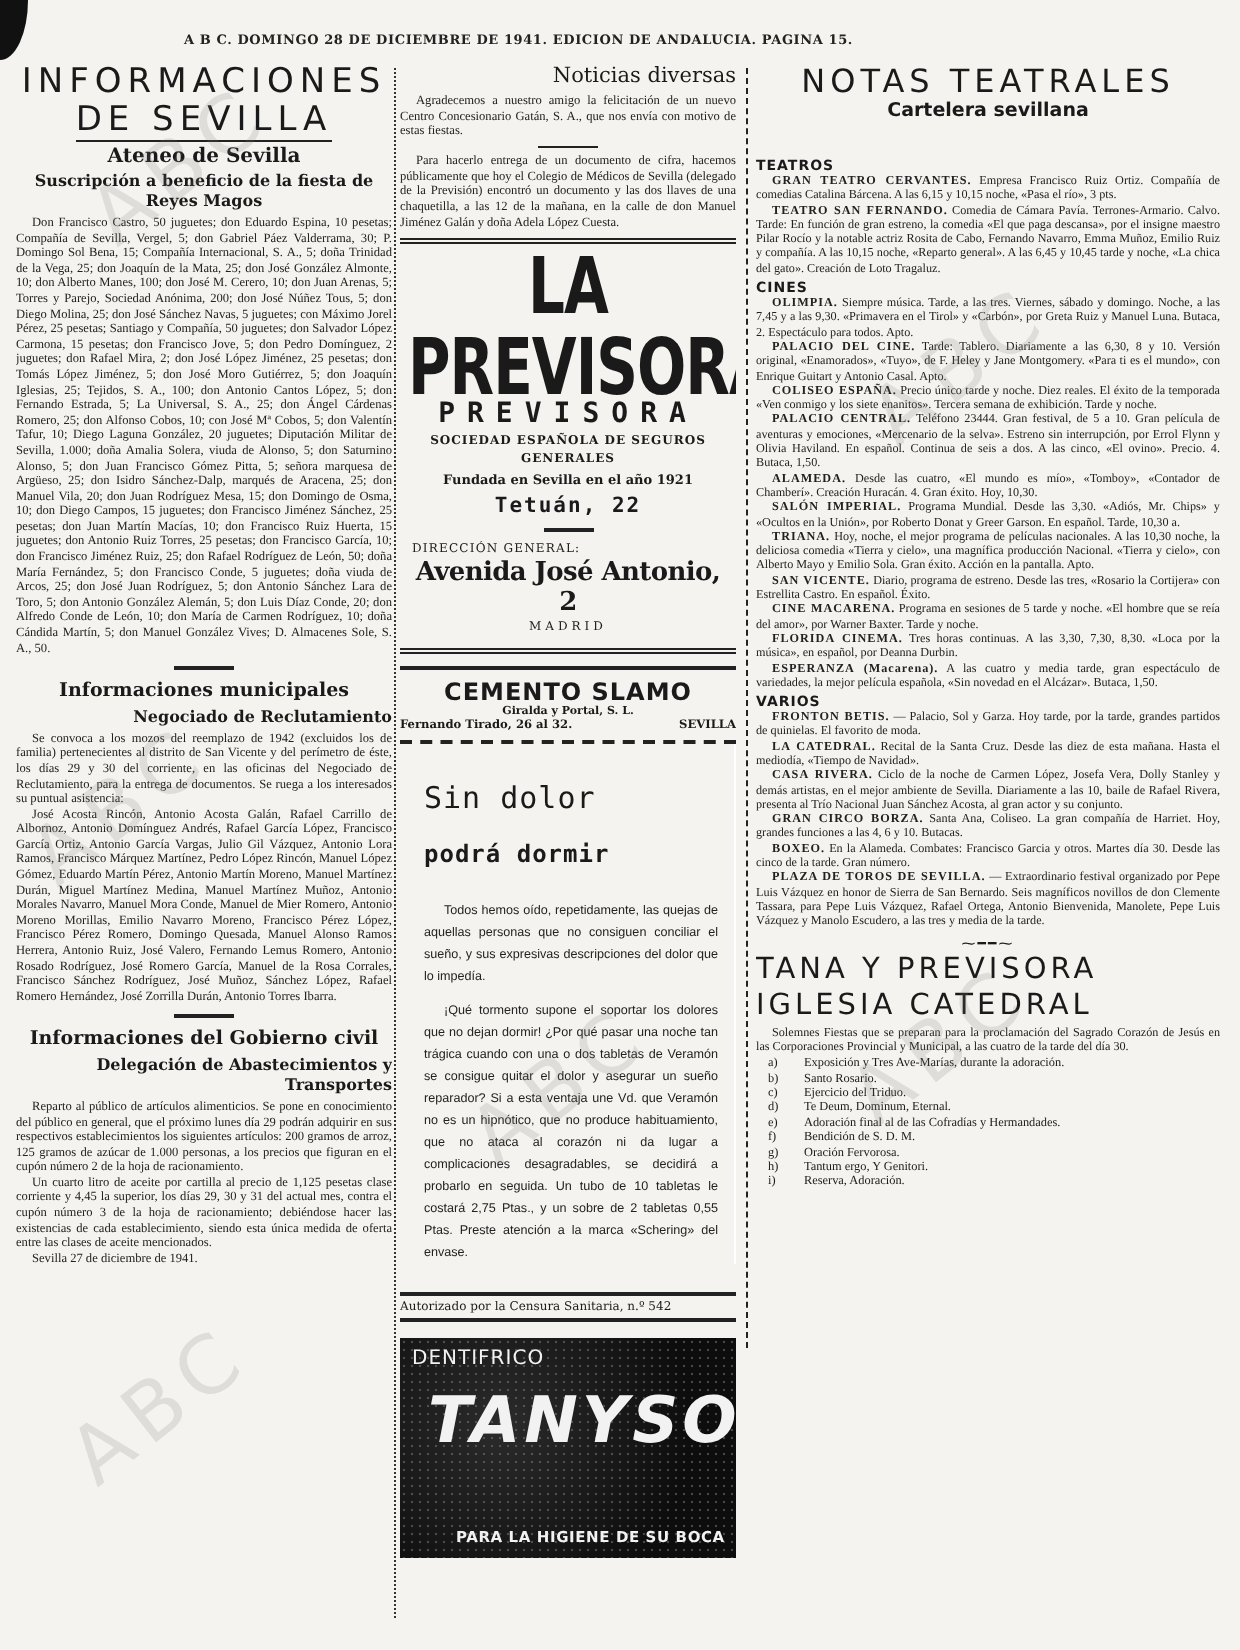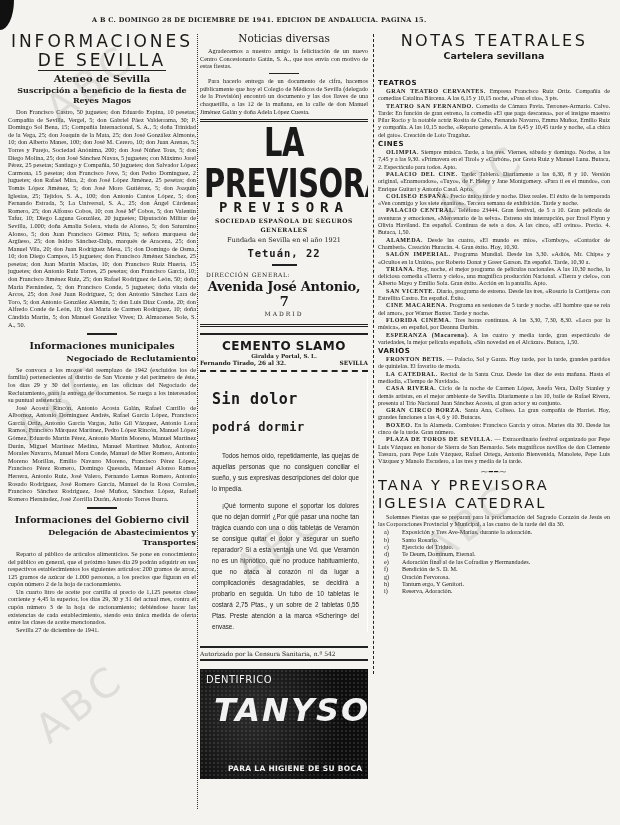--- a/index.html
+++ b/index.html
@@ -46,46 +46,46 @@
     text-indent: 8px; color: #222;
   }
   .sep { width: 30px; height: 1.5px; background: #222; margin: 5px auto; }
   .section-title {
     text-align: center; font-weight: bold; font-size: 9.5px; margin: 2px 4px;
     font-family: "DejaVu Serif", serif;
   }
   .section-sub { text-align: right; font-weight: bold; font-size: 8px; margin: 0 0 3px; }
 
   
-  .noticias-title { text-align: center; font-size: 10.5px; margin: 0 0 3px; font-weight: normal; font-family: "DejaVu Serif", serif; }
+  .noticias-title { text-align: right; font-size: 10.5px; margin: 0 0 3px; font-weight: normal; font-family: "DejaVu Serif", serif; }
   .ad-box {
     border-top: 3px double #222; border-bottom: 3px double #222;
     padding: 3px 4px; margin-top: 4px; text-align: center;
   }
   .previsora-title {
     font-family: "DejaVu Sans", sans-serif; font-weight: bold;
     font-size: 29px; letter-spacing: -0.5px; transform: scaleY(1.35);
     margin: 8px 0 6px; line-height: 30px;
   }
   .hispalense { font-family: "DejaVu Sans Mono", monospace; font-weight: bold; font-size: 14px; letter-spacing: 6px; margin: 0; }
   .small-caps-line { font-size: 6px; letter-spacing: 0.5px; font-weight: bold; margin: 2px 0; }
-  .fundada { font-size: 6.5px; margin: 3px 0; font-weight: normal; }
+  .fundada { font-size: 6.5px; margin: 3px 0; font-weight: bold; }
   .tetuan { font-family: "DejaVu Sans Mono", monospace; font-weight: bold; font-size: 10.5px; letter-spacing: 1px; margin: 2px 0; }
   .mini-rule { width: 25px; height: 1.5px; background: #222; margin: 5px auto; }
   .direccion { font-size: 6px; text-align: left; letter-spacing: 0.6px; margin: 3px 0 1px 2px; }
   .avenida { font-family: "DejaVu Serif", serif; font-weight: bold; font-size: 13px; margin: 1px 0; letter-spacing: -0.3px; }
   .madrid { font-size: 6px; letter-spacing: 2px; margin: 1px 0 4px; }
 
   .cemento-box { border-top: 2px solid #222; border-bottom: 2px dashed #222; padding: 2px 0 4px; margin-top: 6px; text-align: center; }
   .cemento-title { font-family: "DejaVu Sans", sans-serif; font-weight: bold; font-size: 12px; letter-spacing: 0.5px; margin: 2px 0 0; }
   .cemento-sub { font-size: 5.5px; font-weight: bold; margin: 0; }
   .cemento-addr { font-size: 5.8px; font-weight: bold; margin: 1px 0 0; display: flex; justify-content: space-between; }
 
   .sindolor-box { border-right: 1px solid #fff; padding: 12px 8px 0 12px; }
-  .sindolor-h1 { font-family: "DejaVu Sans Mono", monospace; font-size: 15px; font-weight: bold; margin: 6px 0 8px; letter-spacing: 0.5px; }
+  .sindolor-h1 { font-family: "DejaVu Sans Mono", monospace; font-size: 15px; font-weight: normal; margin: 6px 0 8px; letter-spacing: 0.5px; }
   .sindolor-h2 { font-family: "DejaVu Sans Mono", monospace; font-size: 12px; font-weight: bold; margin: 12px 0 16px; letter-spacing: 0.5px; }
   .sindolor-text { font-family: "Liberation Sans", sans-serif; font-size: 6.3px; line-height: 11px; text-align: justify; margin: 0 0 6px; text-indent: 10px; color: #222; }
   .autorizado { font-size: 6px; border-top: 2px solid #222; border-bottom: 2px solid #222; padding: 2px 0; margin-top: 14px; white-space: nowrap; }
 
   .tanysol {
     margin-top: 8px; height: 110px;
     background: radial-gradient(circle at 30% 40%, #2b2b2b 0, #0d0d0d 70%);
     color: #f2f2f2; position: relative; overflow: hidden;
     background-color: #111;
   }
@@ -164,21 +164,21 @@
 
   <div class="ad-box">
     <div class="previsora-title">LA PREVISORA</div>
     <div class="hispalense">PREVISORA</div>
     <div class="small-caps-line">SOCIEDAD ESPAÑOLA DE SEGUROS</div>
     <div class="small-caps-line">GENERALES</div>
     <div class="fundada">Fundada en Sevilla en el año 1921</div>
     <div class="tetuan">Tetuán, 22</div>
     <div class="mini-rule"></div>
     <div class="direccion">DIRECCIÓN GENERAL:</div>
-    <div class="avenida">Avenida José Antonio, 7</div>
+    <div class="avenida">Avenida José Antonio, 2</div>
     <div class="madrid">MADRID</div>
   </div>
 
   <div class="cemento-box">
     <div class="cemento-title">CEMENTO SLAMO</div>
     <div class="cemento-sub">Giralda y Portal, S. L.</div>
     <div class="cemento-addr">
       <span>Fernando Tirado, 26 al 32.</span>
       <span>SEVILLA</span>
     </div>

